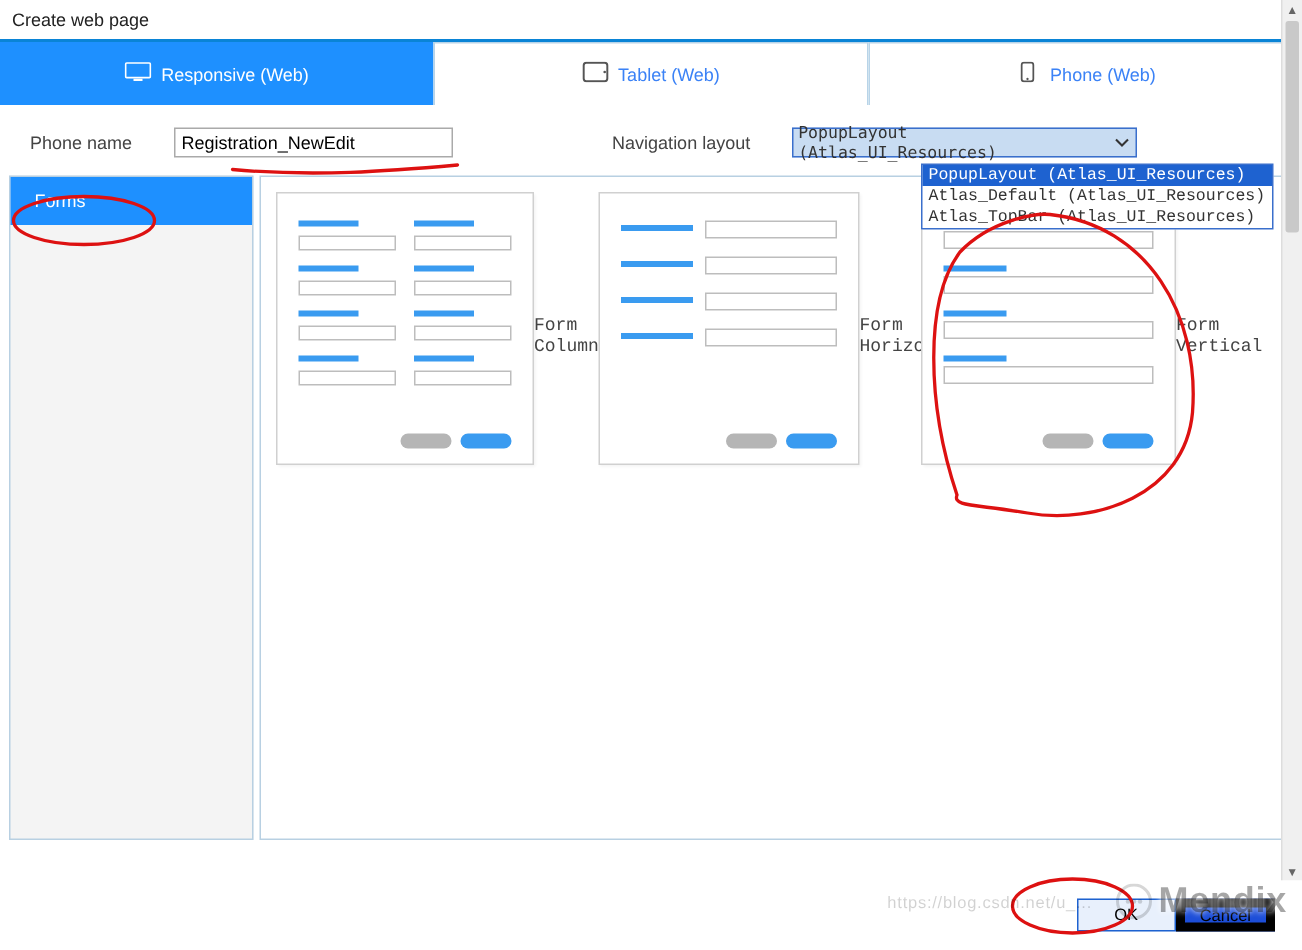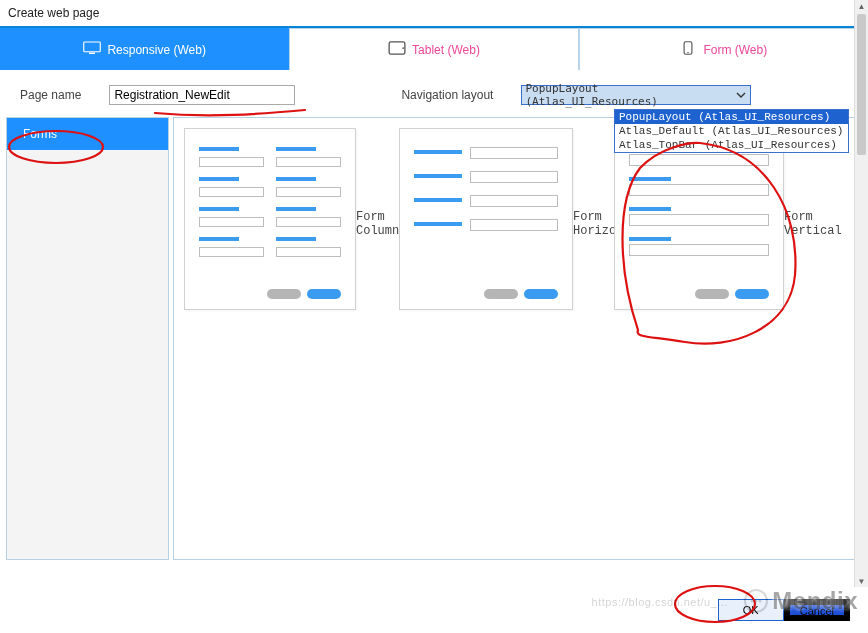--- a/index.html
+++ b/index.html
@@ -34,21 +34,21 @@
   .tab {
     flex: 1 1 0;
     text-align: center;
     padding: 12px 0;
     border: 1px solid #b8d4e8;
     border-bottom: none;
     display: flex;
     align-items: center;
     justify-content: center;
     gap: 6px;
-    color: #ec4899;
+    color: #3b82f6;
     background: #fff;
     font-size: 12px;
   }
   .tab.active {
     background: #1e90ff;
     color: #fff;
     border-color: #1e90ff;
   }
   .tab svg { width: 18px; height: 14px; }
 
@@ -281,26 +281,26 @@
     </span>
     <span>Tablet (Web)</span>
   </div>
   <div class="tab">
     <span>
       <svg viewBox="0 0 12 18">
           <rect x="1" y="1" width="10" height="16" rx="2" fill="none" stroke="#555" stroke-width="1.5"></rect>
           <circle cx="6" cy="15" r="1" fill="#555"></circle>
         </svg>
     </span>
-    <span>Form (Web)</span>
+    <span>Phone (Web)</span>
   </div>
 </div>
 
 <div class="settings-row">
-  <label>Page name</label>
+  <label>Phone name</label>
   <input class="page-name-input" type="text" value="Registration_NewEdit" style="">
   <div class="spacer"></div>
   <label>Navigation layout</label>
   <div class="nav-select">
     <span style="font-family:Consolas,monospace;">PopupLayout (Atlas_UI_Resources)</span>
     <span class="chev">
       <svg viewBox="0 0 10 10">
           <path d="M1 3 L5 7 L9 3" fill="none" stroke="#333" stroke-width="1.4"></path>
         </svg>
     </span>

